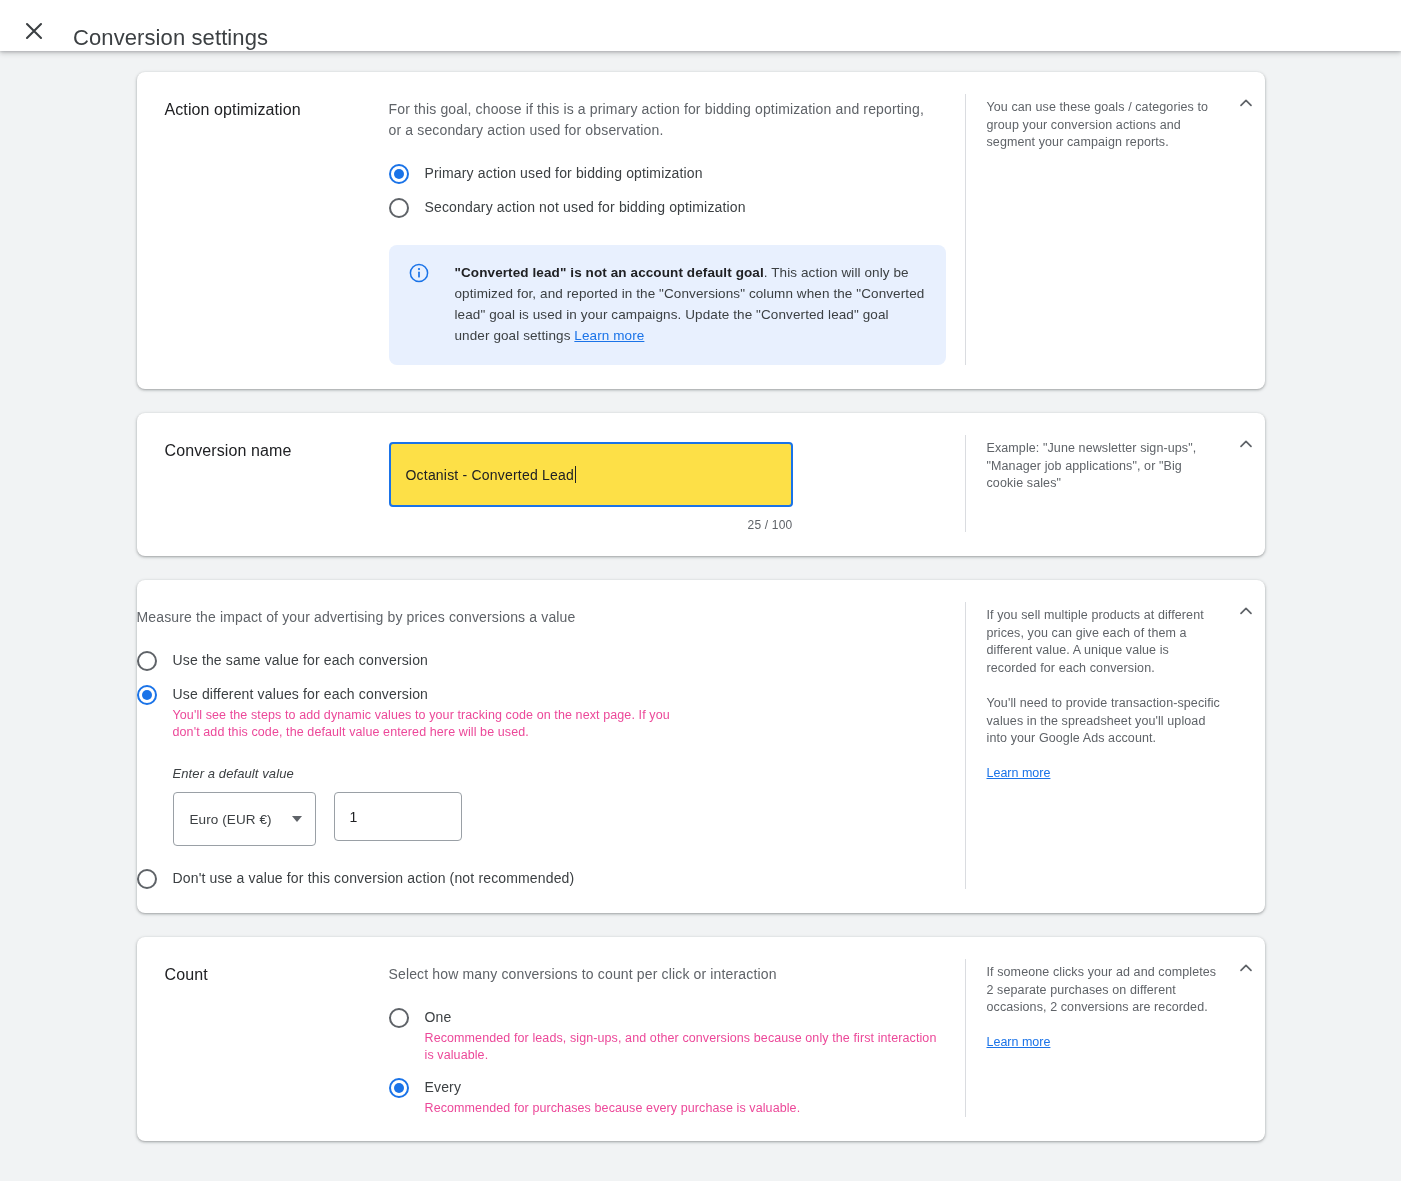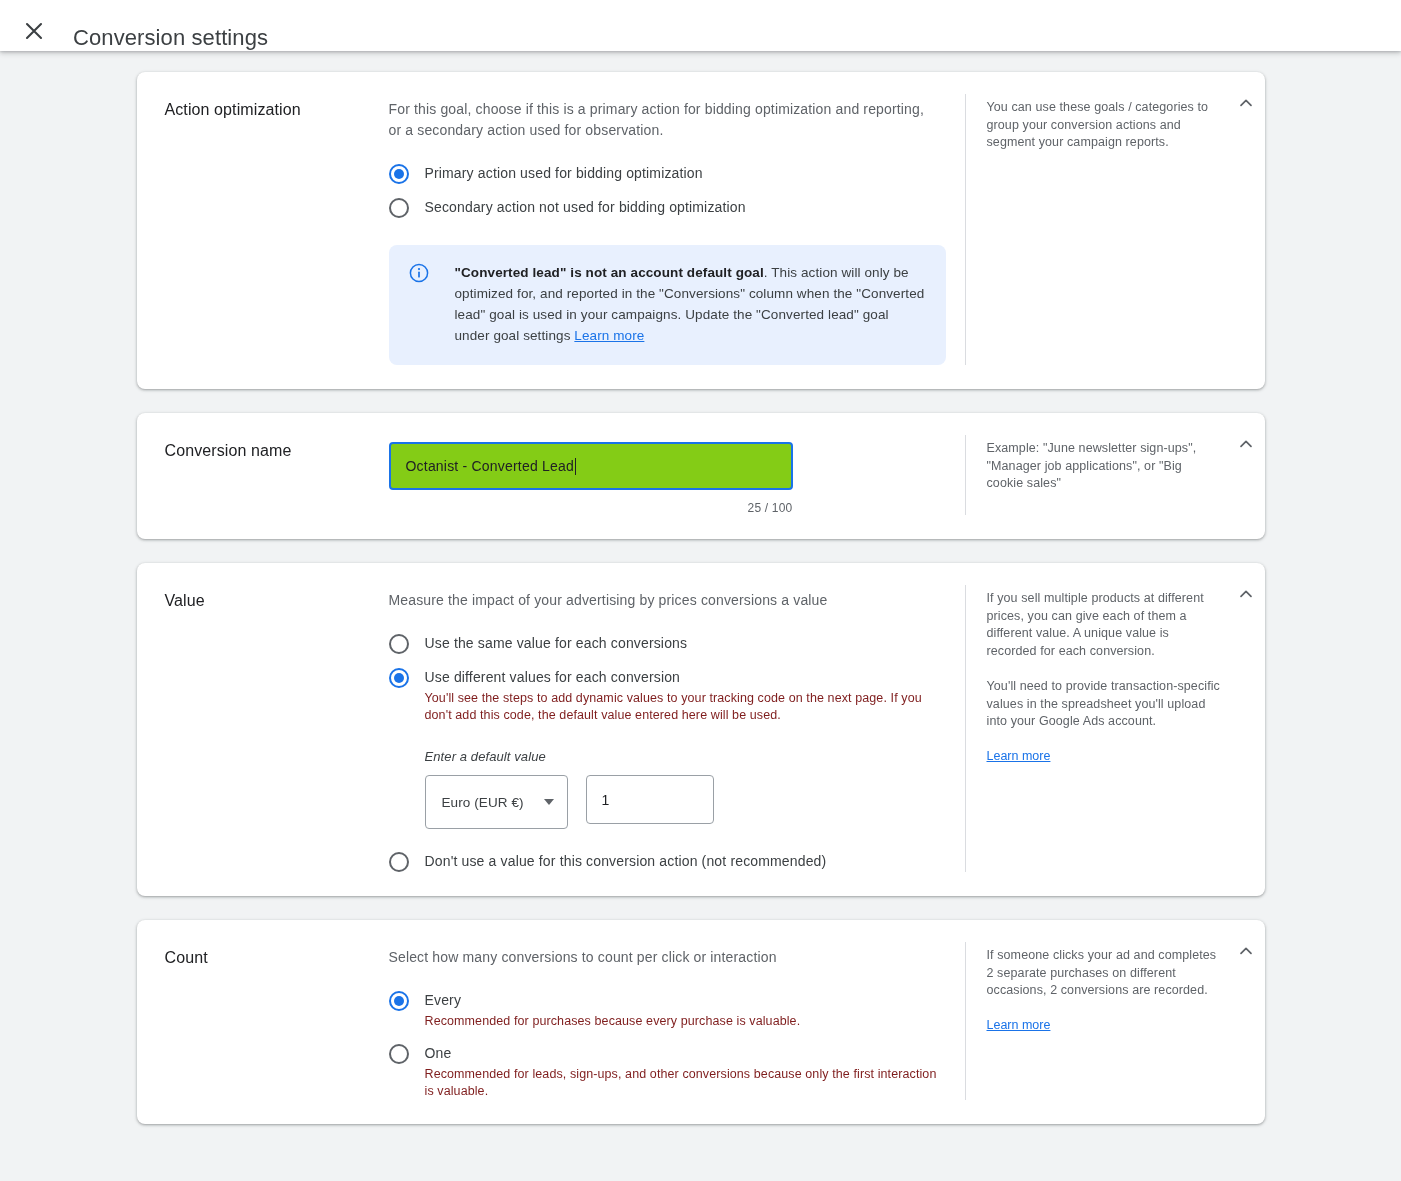--- a/index.html
+++ b/index.html
@@ -147,21 +147,21 @@
   .radio-body { margin-left: 16px; padding-top: 1px; }
   .radio-label {
     font-size: 14px;
     line-height: 18px;
     color: #3c4043;
     letter-spacing: .15px;
   }
   .radio-sub {
     font-size: 12.5px;
     line-height: 17px;
-    color: #7f1d1d;
+    color: #ec4899;
     margin-top: 4px;
     letter-spacing: .1px;
     max-width: 515px;
   }
 
   
   .info-banner {
     margin-top: 27px;
     margin-left: 0;
     width: 557px;
@@ -178,27 +178,27 @@
     color: #3c4043;
     letter-spacing: .1px;
   }
   .info-text b { font-weight: 700; color: #202124; }
   .info-link { color: #1a73e8; text-decoration: underline; cursor: pointer; }
 
   
   .name-wrap { padding-top: 2px; }
   .text-field {
     width: 404px;
-    height: 48px;
+    height: 65px;
     border: 2px solid #1a73e8;
     border-radius: 4px;
     display: flex;
     align-items: center;
     padding: 0 15px;
-    background: #84cc16;
+    background: #fde047;
     cursor: text;
   }
   .text-field .value {
     font-size: 14px;
     color: #202124;
     letter-spacing: .2px;
     white-space: nowrap;
   }
   .caret {
     display: inline-block;
@@ -360,32 +360,29 @@
           <svg width="18" height="18" viewBox="0 0 18 18">
             <path d="M4 11.4 L9 6.4 L14 11.4" fill="none" stroke="#5f6368" stroke-width="1.7" stroke-linecap="round" stroke-linejoin="round"></path>
           </svg>
         </span>
       </div>
       <div class="aside-text">Example: "June newsletter sign-ups", "Manager job applications", or "Big cookie sales"</div>
     </div>
   </div>
 
   <div class="card">
-    <div class="card-left">
-      <div class="section-title">Value</div>
-    </div>
 
     <div class="card-main">
       <div class="lead">Measure the impact of your advertising by prices conversions a value</div>
 
       <div class="radio-group">
         <div class="radio-row">
           <span class="radio"></span>
           <span class="radio-body">
-            <span class="radio-label">Use the same value for each conversions</span>
+            <span class="radio-label">Use the same value for each conversion</span>
           </span>
         </div>
 
         <div class="radio-row mt-mid">
           <span class="radio checked"></span>
           <span class="radio-body">
             <span class="radio-label">Use different values for each conversion</span>
             <div class="radio-sub">You'll see the steps to add dynamic values to your tracking code on the next page. If you don't add this code, the default value entered here will be used.</div>
           </span>
         </div>
@@ -427,33 +424,33 @@
 
   <div class="card">
     <div class="card-left">
       <div class="section-title">Count</div>
     </div>
 
     <div class="card-main">
       <div class="lead">Select how many conversions to count per click or interaction</div>
 
       <div class="radio-group">
+        <div class="radio-row mt-mid">
+          <span class="radio"></span>
+          <span class="radio-body">
+            <span class="radio-label">One</span>
+            <div class="radio-sub">Recommended for leads, sign-ups, and other conversions because only the first interaction is valuable.</div>
+          </span>
+        </div>
+
         <div class="radio-row">
           <span class="radio checked"></span>
           <span class="radio-body">
             <span class="radio-label">Every</span>
             <div class="radio-sub">Recommended for purchases because every purchase is valuable.</div>
-          </span>
-        </div>
-
-        <div class="radio-row mt-mid">
-          <span class="radio"></span>
-          <span class="radio-body">
-            <span class="radio-label">One</span>
-            <div class="radio-sub">Recommended for leads, sign-ups, and other conversions because only the first interaction is valuable.</div>
           </span>
         </div>
       </div>
     </div>
 
     <div class="card-aside">
       <div class="collapse-btn">
         <span>
           <svg width="18" height="18" viewBox="0 0 18 18">
             <path d="M4 11.4 L9 6.4 L14 11.4" fill="none" stroke="#5f6368" stroke-width="1.7" stroke-linecap="round" stroke-linejoin="round"></path>

